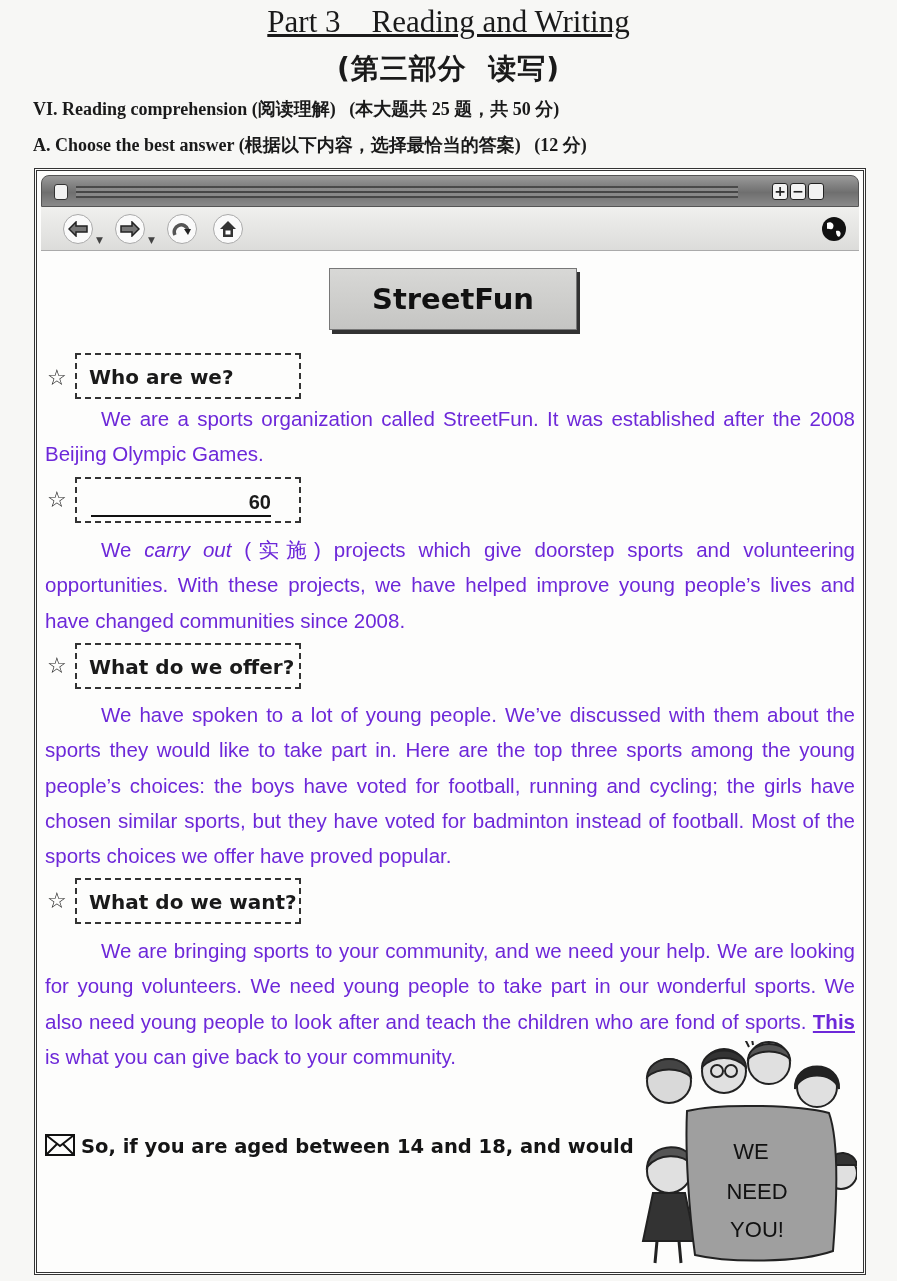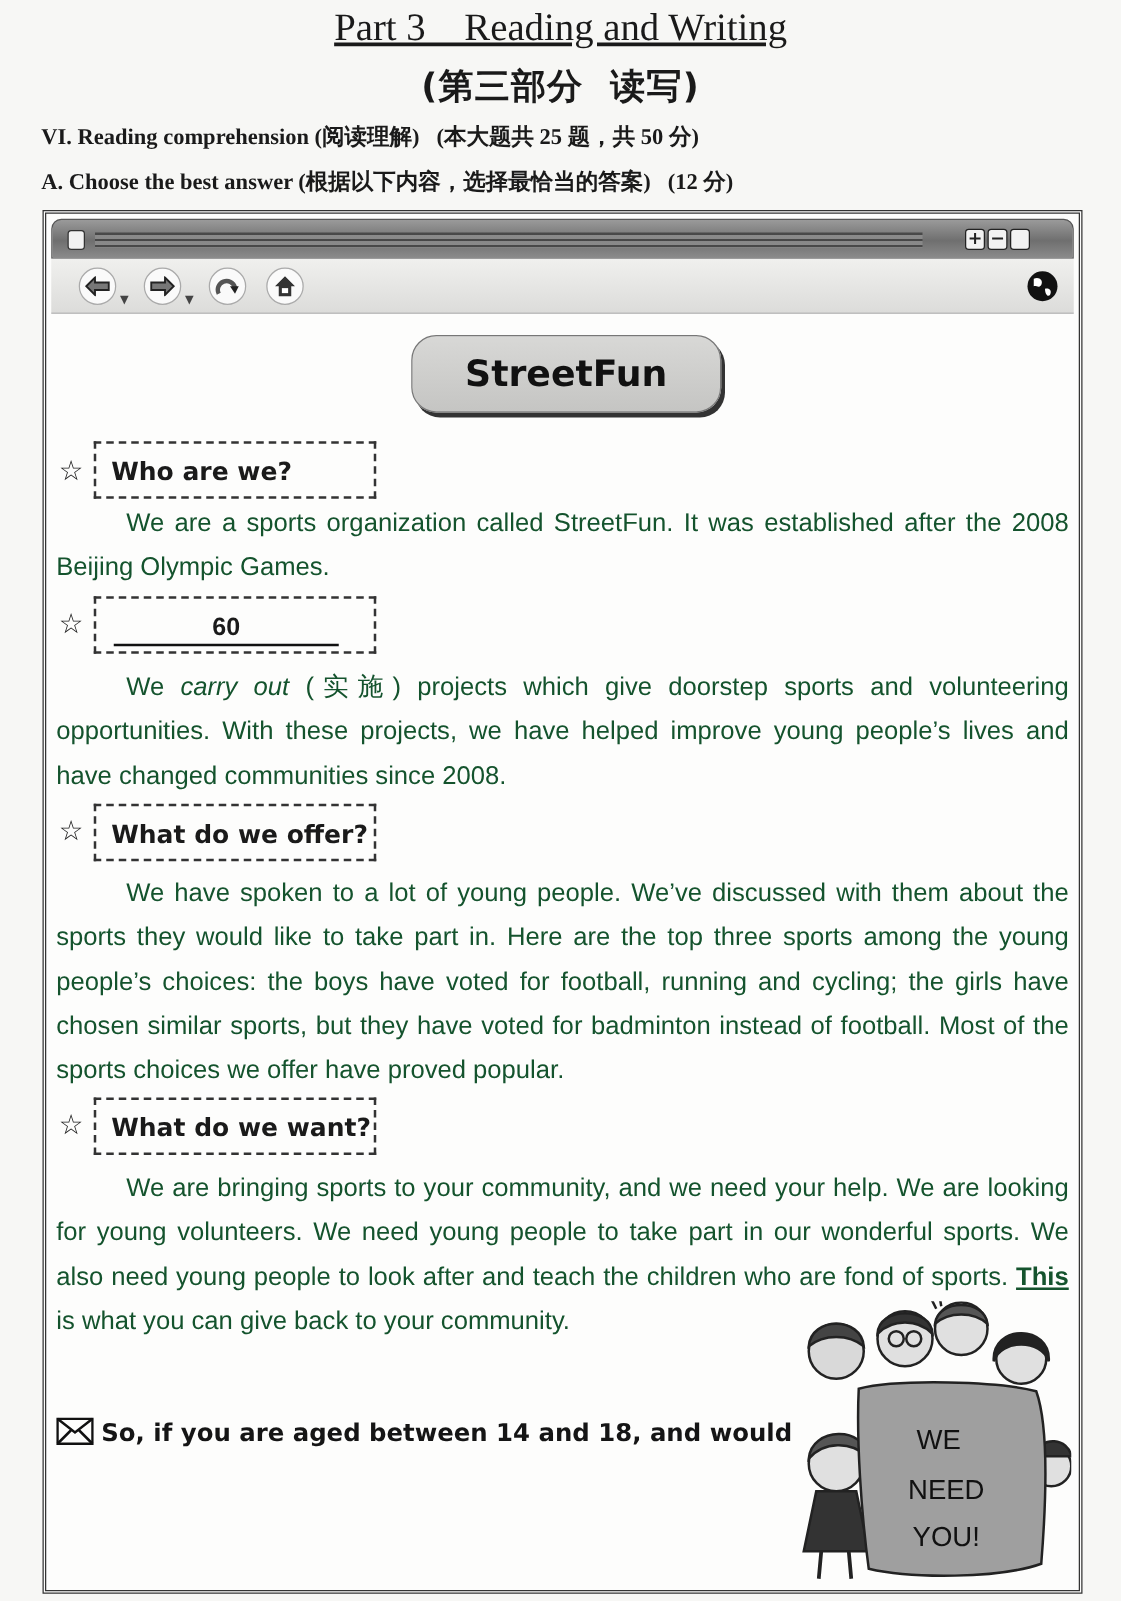--- a/index.html
+++ b/index.html
@@ -18,30 +18,30 @@
   .tb-sq { position: absolute; left: 12px; top: 8px; width: 14px; height: 16px; background: #f2f2f2; border: 1px solid #333; border-radius: 3px; }
   .tb-lines { position: absolute; left: 34px; right: 120px; top: 10px; height: 12px;
     background: repeating-linear-gradient(#3c3c3c 0 2px, #8e8e8e 2px 5px); opacity: 0.8; }
   .tb-btns { position: absolute; right: 34px; top: 7px; display: flex; gap: 2px; }
   .tb-btn { width: 16px; height: 17px; background: #f2f2f2; border: 1px solid #222; border-radius: 3px; font: bold 14px/15px "DejaVu Sans", sans-serif; text-align: center; color: #222; }
   .toolbar { position: absolute; left: 4px; right: 4px; top: 36px; height: 44px; background: linear-gradient(#f0f0ee, #dcdcda); border-bottom: 1px solid #aaa; }
   .nav-btn { position: absolute; top: 7px; width: 30px; height: 30px; border-radius: 50%; background: #fafafa; border: 1px solid #aaa; display: flex; align-items: center; justify-content: center; }
   .nav-caret { position: absolute; top: 28px; font-size: 9px; color: #444; font-family: "DejaVu Sans", sans-serif; }
   .globe { position: absolute; right: 12px; top: 9px; width: 26px; height: 26px; }
 
-  .logo { position: absolute; left: 292px; top: 97px; width: 248px; height: 62px; border-radius: 20px;
+  .logo { position: absolute; left: 292px; top: 97px; width: 248px; height: 62px; border-radius: 0;
     background: linear-gradient(#d8d8d6, #c5c5c3); border: 1px solid #777; box-shadow: 3px 4px 0 #333;
     display: flex; align-items: center; justify-content: center; font: bold 29px "DejaVu Sans", sans-serif; color: #111; }
 
   .section { position: absolute; left: 0; width: 100%; }
   .star { position: absolute; left: 10px; font-size: 22px; font-family: "DejaVu Sans", sans-serif; }
   .head-box { position: absolute; left: 38px; width: 226px; height: 46px; border: 2px dashed #333;
     font: bold 20px "DejaVu Sans", sans-serif; padding-left: 12px; line-height: 44px; }
-  .blank { display: inline-block; width: 180px; border-bottom: 2px solid #111; text-align: center; line-height: 26px; font-family: "Liberation Sans", sans-serif; margin-left: 2px; margin-top: 10px; }
-  .para { position: absolute; left: 8px; right: 8px; font: 20.5px/35.3px "Liberation Sans", sans-serif; text-align: justify; text-indent: 56px; color: #14532d; }
+  .blank { display: inline-block; width: 180px; border-bottom: 2px solid #111; text-align: right; line-height: 26px; font-family: "Liberation Sans", sans-serif; margin-left: 2px; margin-top: 10px; }
+  .para { position: absolute; left: 8px; right: 8px; font: 20.5px/35.3px "Liberation Sans", sans-serif; text-align: justify; text-indent: 56px; color: #6d28d9; }
 
   .contact { position: absolute; left: 8px; top: 955px; font: bold 19.5px/42px "DejaVu Sans", sans-serif; color: #151515; }
   .contact .l2 { padding-left: 40px; }
   .mail-icon { display: inline-block; vertical-align: -3px; margin-right: 6px; }
   .email { font-style: italic; text-decoration: underline; }
 
   .illus { position: absolute; right: 6px; top: 870px; width: 228px; height: 225px; }
 </style>
 </head>
 <body>

